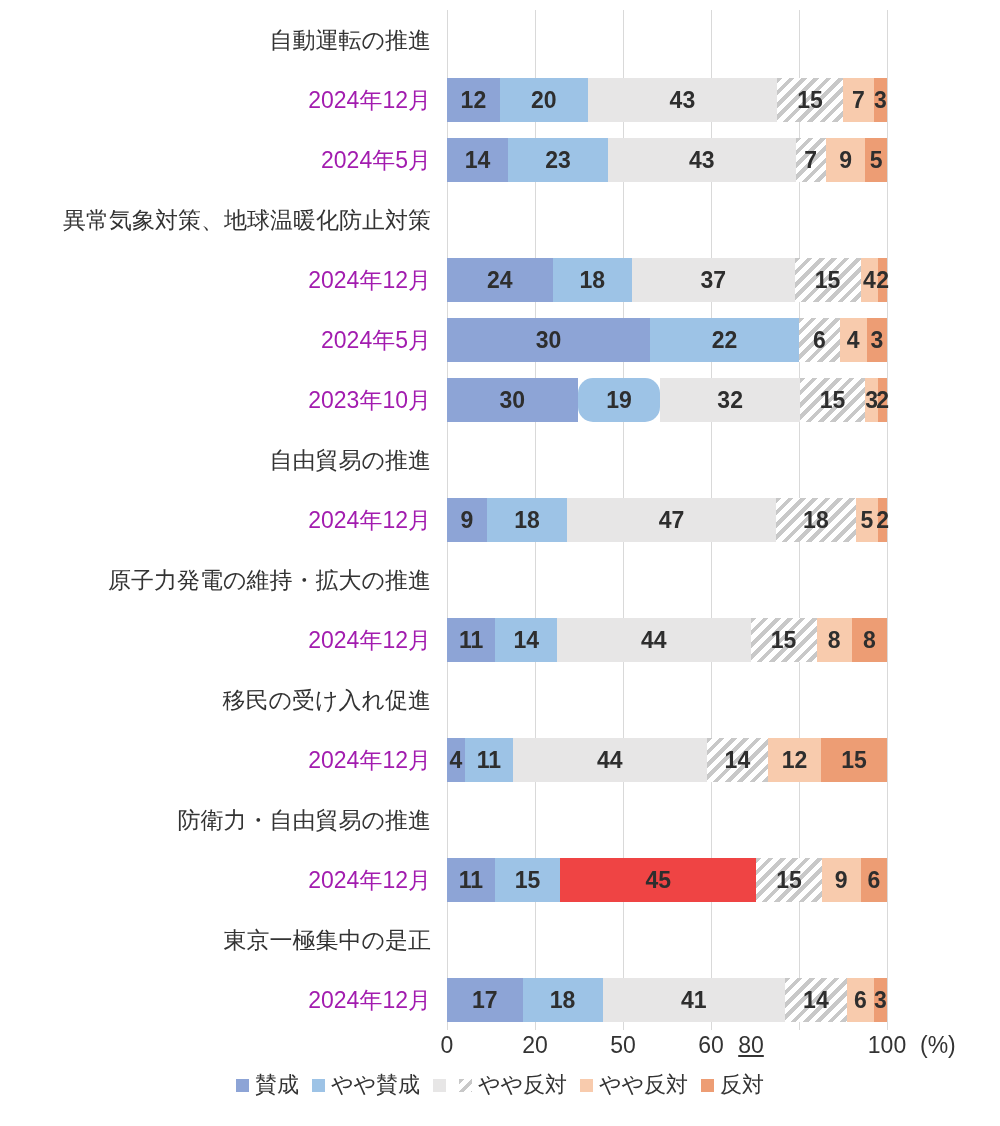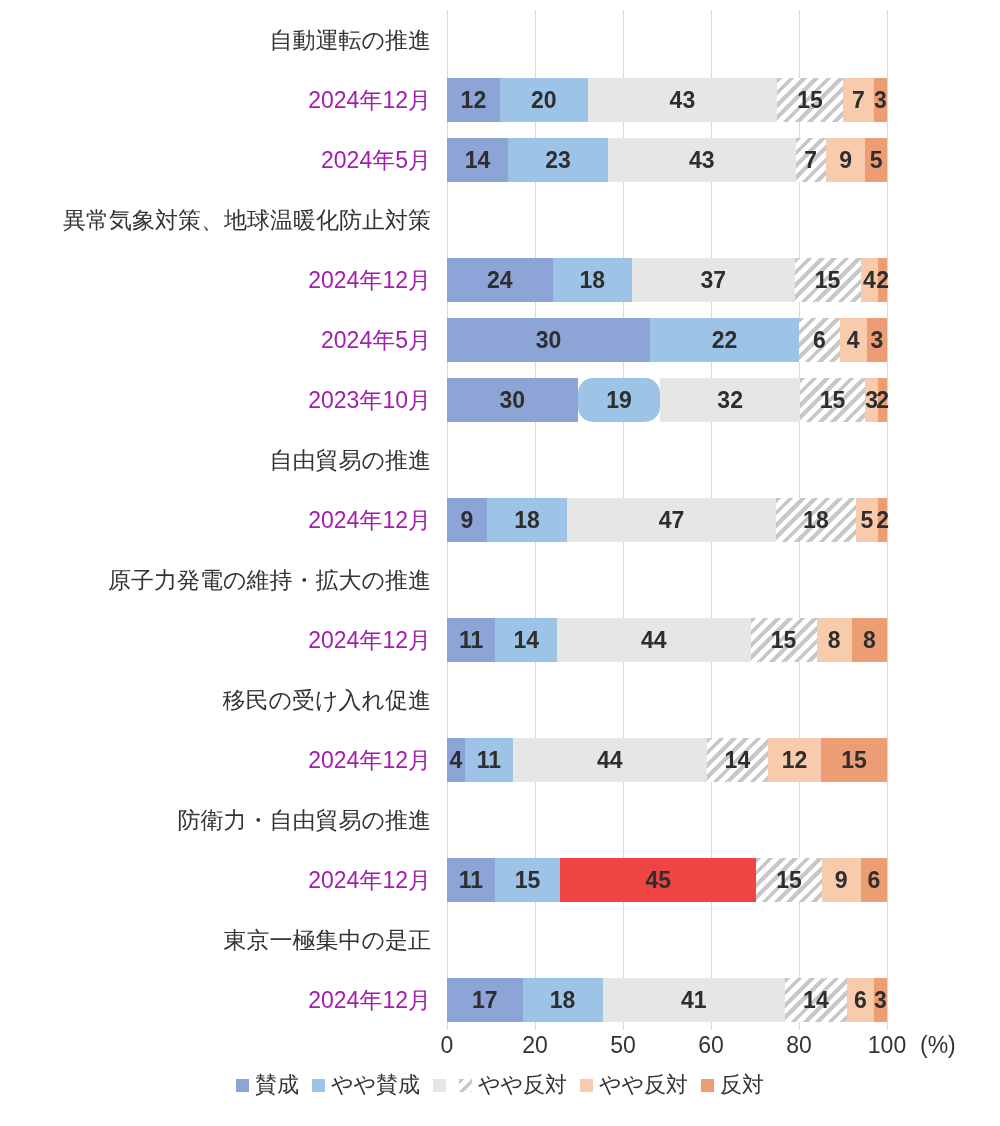--- a/index.html
+++ b/index.html
@@ -318,21 +318,21 @@
             </div>
           </div>
         </div>
       </div>
     </div>
   <div class="axis" id="axis">
       <div class="tick" style="left: 447px;">0</div>
       <div class="tick" style="left: 535px;">20</div>
       <div class="tick" style="left: 623px;">50</div>
       <div class="tick" style="left: 711px;">60</div>
-      <div class="tick" style="left: 799px;">80</div>
+      <div class="tick" style="left: 751px; text-decoration: underline;">80</div>
       <div class="tick" style="left: 887px;">100</div>
       <div class="unit">(%)</div>
     </div>
   <div class="legend" id="legend">
       <div class="legend-item">
         <div class="swatch" style="background: rgb(141, 164, 214);"></div>
         <span>賛成</span>
       </div>
       <div class="legend-item">
         <div class="swatch" style="background: rgb(157, 195, 230);"></div>

